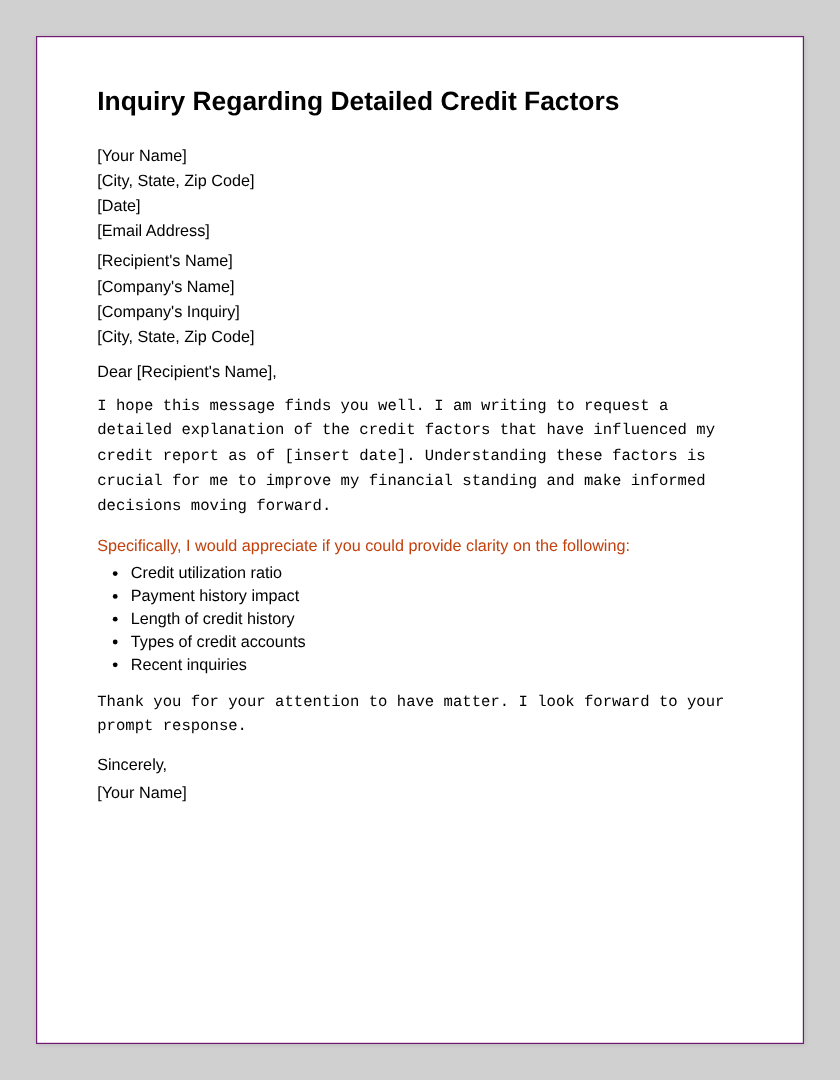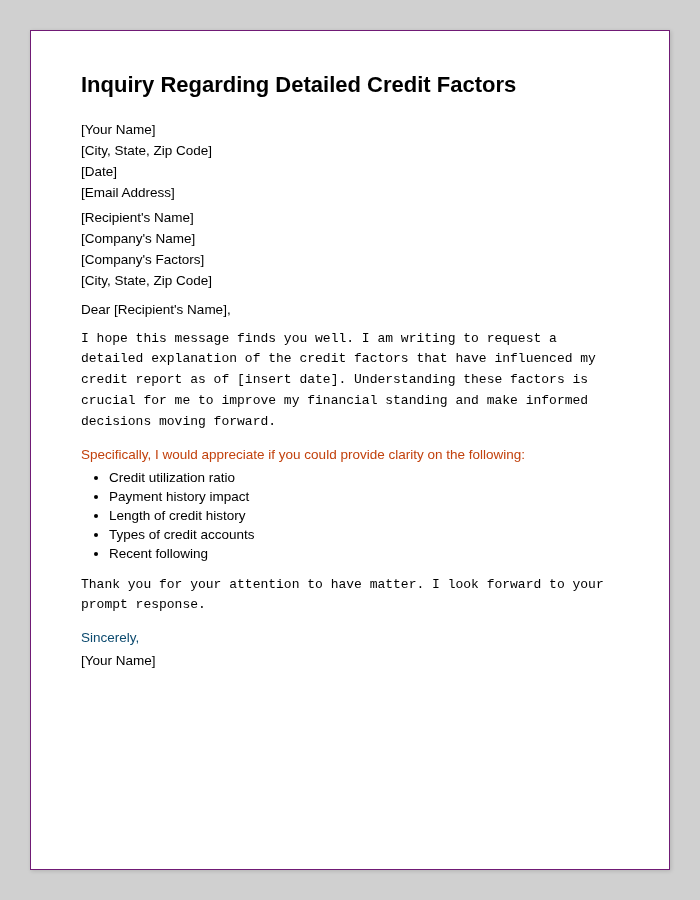--- a/index.html
+++ b/index.html
@@ -84,21 +84,21 @@
     .bullet-list li {
       font-size: 13.5px;
       color: #000;
       margin-bottom: 4px;
       font-family: Arial, Helvetica, sans-serif;
       list-style-type: disc;
     }
 
     .closing {
       font-size: 13.5px;
-      color: #0c4a6e;
+      color: #000000;
       margin-bottom: 8px;
       font-family: Arial, Helvetica, sans-serif;
     }
 
     .signature {
       font-size: 13.5px;
       color: #000;
       margin-top: 6px;
       font-family: Arial, Helvetica, sans-serif;
     }
@@ -114,36 +114,36 @@
     <div class="address-block">
       <p>[Your Name]</p>
       <p>[City, State, Zip Code]</p>
       <p>[Date]</p>
       <p>[Email Address]</p>
     </div>
 
     <div class="address-block" style="margin-top: 10px;">
       <p>[Recipient's Name]</p>
       <p>[Company's Name]</p>
-      <p>[Company's Factors]</p>
+      <p>[Company's Inquiry]</p>
       <p>[City, State, Zip Code]</p>
     </div>
 
     <p class="salutation">Dear [Recipient's Name],</p>
 
     <p class="body-paragraph">I hope this message finds you well. I am writing to request a detailed explanation of the credit factors that have influenced my credit report as of [insert date]. Understanding these factors is crucial for me to improve my financial standing and make informed decisions moving forward.</p>
 
     <p class="bullet-intro">Specifically, I would appreciate if you could provide clarity on the following:</p>
 
     <ul class="bullet-list">
     <li>Credit utilization ratio</li>
         <li>Payment history impact</li>
         <li>Length of credit history</li>
         <li>Types of credit accounts</li>
-        <li>Recent following</li>
+        <li>Recent inquiries</li>
       </ul>
 
     <p class="body-paragraph">Thank you for your attention to have matter. I look forward to your prompt response.</p>
 
     <p class="closing">Sincerely,</p>
 
     <p class="signature">[Your Name]</p>
 
   </div>
 </div>

